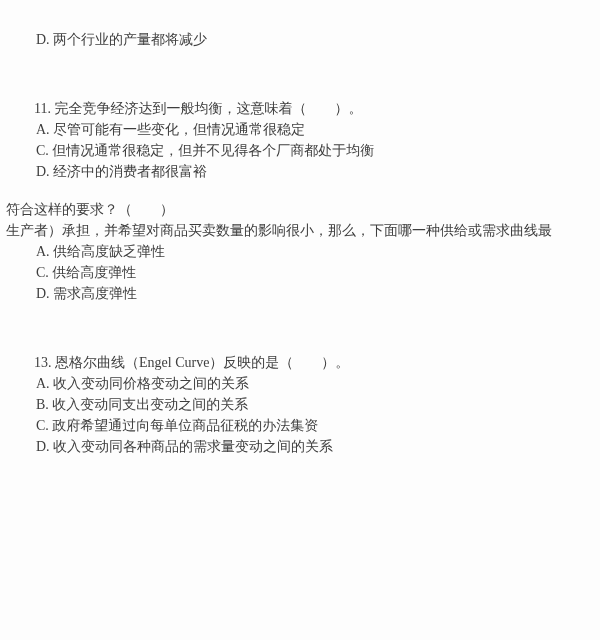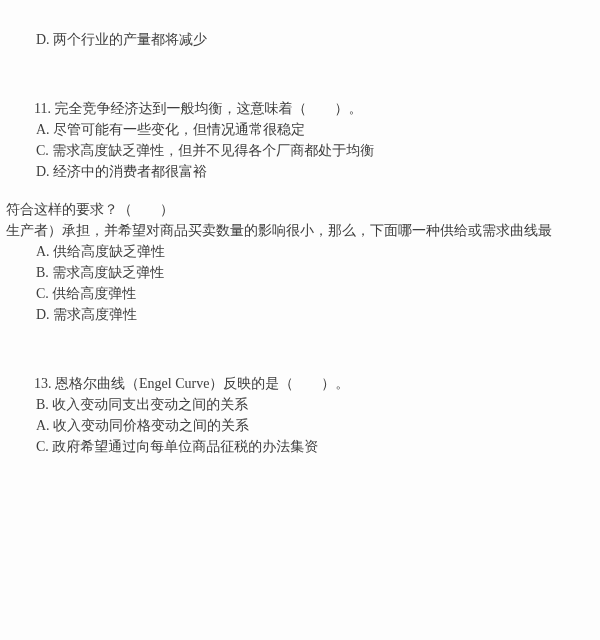--- a/index.html
+++ b/index.html
@@ -43,31 +43,31 @@
 </style>
 </head>
 <body style="background: rgb(253, 253, 253);">
 
 <div class="page" style="color: rgb(62, 62, 62);">
   <div class="option-line leftover">D. 两个行业的产量都将减少</div>
   <div id="questions-container">
       <div class="question-block">
         <div class="stem-line first">11. 完全竞争经济达到一般均衡，这意味着（　　）。</div>
         <div class="option-line">A. 尽管可能有一些变化，但情况通常很稳定</div>
-        <div class="option-line">C. 需求高度缺乏弹性，但并不见得各个厂商都处于均衡</div>
+        <div class="option-line">C. 但情况通常很稳定，但并不见得各个厂商都处于均衡</div>
         <div class="option-line">D. 经济中的消费者都很富裕</div>
       </div>
       <div class="question-block">
         <div class="stem-line">符合这样的要求？（　　）</div>
         <div class="stem-line">生产者）承担，并希望对商品买卖数量的影响很小，那么，下面哪一种供给或需求曲线最</div>
         <div class="option-line">A. 供给高度缺乏弹性</div>
-        <div class="option-line">B. 需求高度缺乏弹性</div>
         <div class="option-line">C. 供给高度弹性</div>
         <div class="option-line">D. 需求高度弹性</div>
       </div>
       <div class="question-block">
         <div class="stem-line first">13. 恩格尔曲线（Engel Curve）反映的是（　　）。</div>
+        <div class="option-line">A. 收入变动同价格变动之间的关系</div>
         <div class="option-line">B. 收入变动同支出变动之间的关系</div>
-        <div class="option-line">A. 收入变动同价格变动之间的关系</div>
         <div class="option-line">C. 政府希望通过向每单位商品征税的办法集资</div>
+        <div class="option-line">D. 收入变动同各种商品的需求量变动之间的关系</div>
       </div>
     </div>
 </div>
 
 </body></html>

